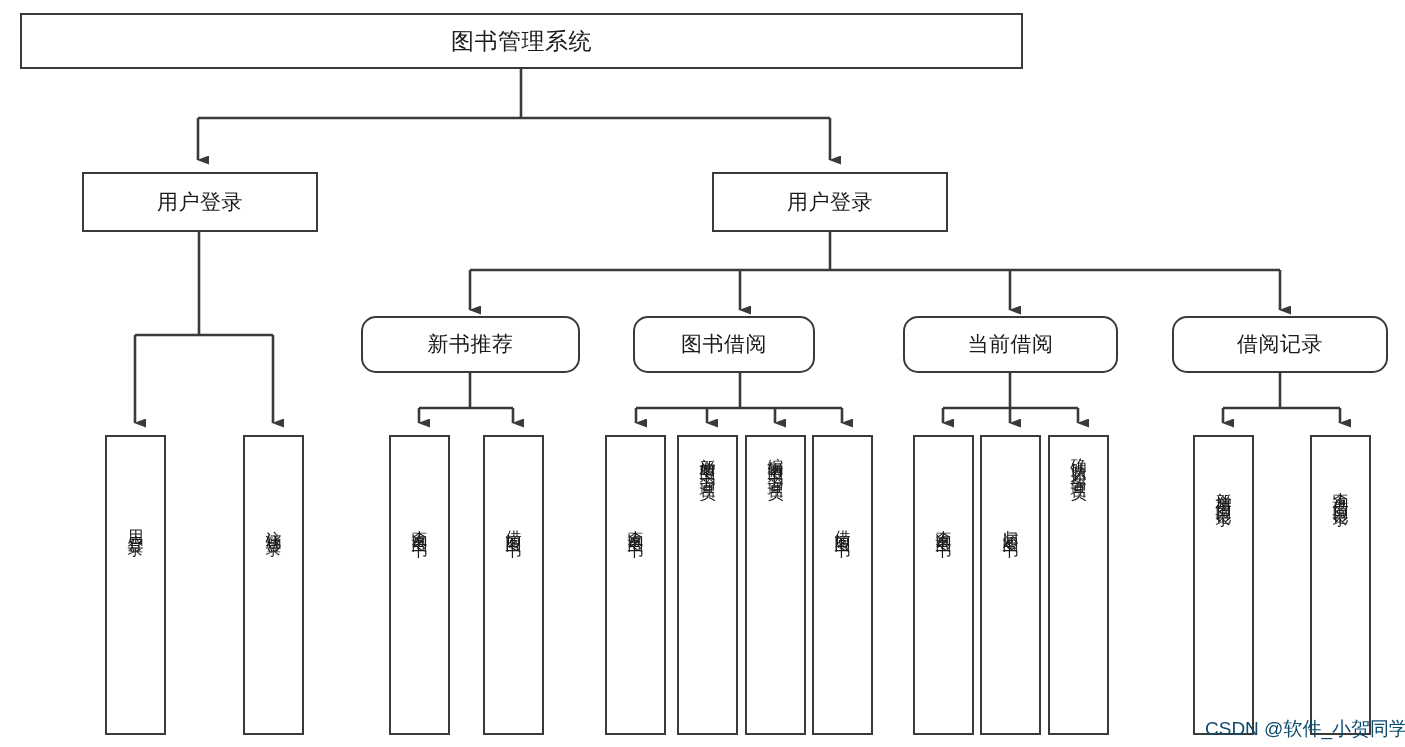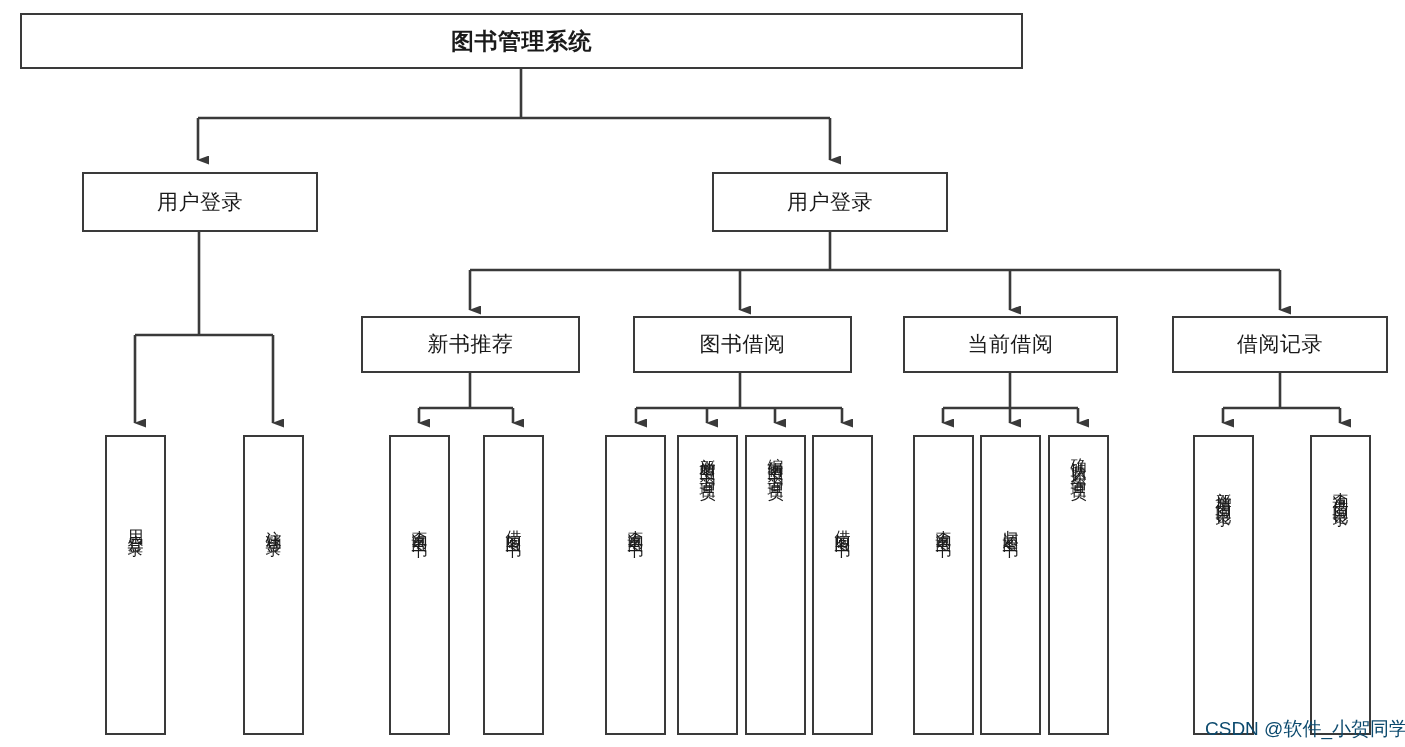--- a/index.html
+++ b/index.html
@@ -29,27 +29,27 @@
     box-sizing: border-box;
     border: 2px solid #3a3a3a;
     background: #ffffff;
     display: flex;
     align-items: center;
     justify-content: center;
     color: #1a1a1a;
   }
   .node.level0 {
     font-size: 23px;
-    font-weight: bold;
   }
   .node.level1 {
     font-size: 21px;
   }
   .node.level2 {
     font-size: 21px;
+    border-radius: 15px;
   }
   .node .label {
     display: block;
     line-height: 1.25;
     letter-spacing: 0.5px;
   }
   .node.vertical {
     align-items: flex-start;
     padding-top: 18px;
   }
@@ -131,21 +131,21 @@
   <div class="node level1" style="left:82px; top:172px; width:236px; height:60px;">
     <span class="label">用户登录</span>
   </div>
   <div class="node level1" style="left:712px; top:172px; width:236px; height:60px;">
     <span class="label">用户登录</span>
   </div>
 
   <div class="node level2" style="left:361px; top:316px; width:219px; height:57px;">
     <span class="label">新书推荐</span>
   </div>
-  <div class="node level2" style="left:633px; top:316px; width:219px; height:57px;">
+  <div class="node level2" style="left:633px; top:316px; width:182px; height:57px;">
     <span class="label">图书借阅</span>
   </div>
   <div class="node level2" style="left:903px; top:316px; width:215px; height:57px;justify-content:center;">
     <span class="label">当前借阅</span>
   </div>
   <div class="node level2" style="left:1172px; top:316px; width:216px; height:57px;">
     <span class="label">借阅记录</span>
   </div>
 
   <div class="node vertical" style="left:105px; top:435px; width:61px; height:300px; padding-top:80px;">

